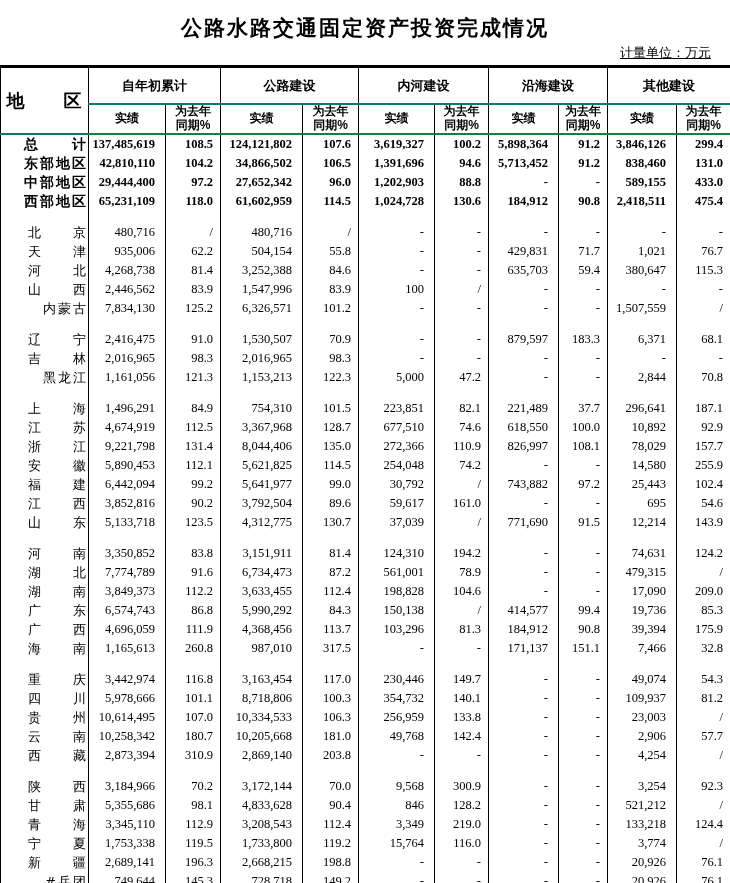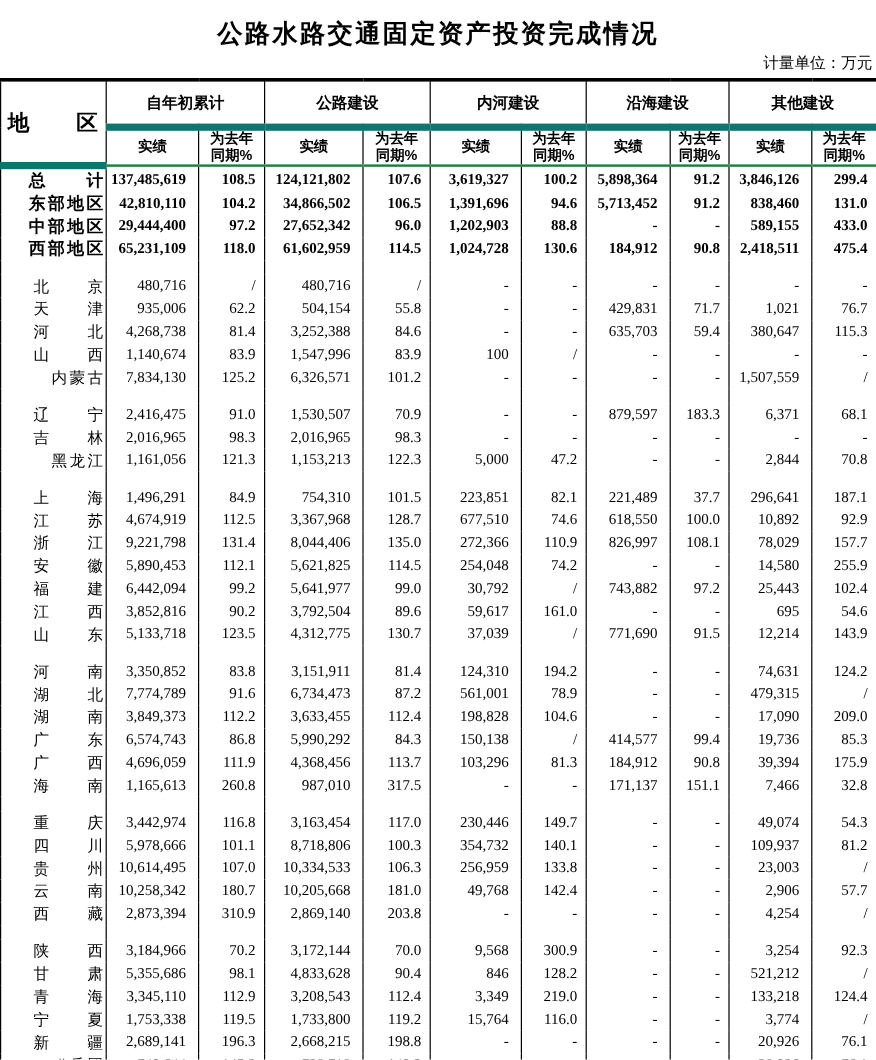--- a/index.html
+++ b/index.html
@@ -1,28 +1,28 @@
 <!DOCTYPE html>
 <html><head>
 <meta charset="utf-8">
 <style>
   html,body{margin:0;padding:0;background:#ffffff;}
   body{width:730px;height:883px;overflow:hidden;
        font-family:"Liberation Sans","DejaVu Sans",sans-serif;color:#000;}
   .page{width:730px;}
   .title{margin:14px 0 2px 0;text-align:center;font-size:21px;font-weight:bold;
          letter-spacing:2px;font-family:"DejaVu Sans","Liberation Sans",sans-serif;}
-  .unit-note{text-align:right;font-size:13px;padding-right:3px;margin-bottom:3px;}
+  .unit-note{text-align:right;font-size:13px;padding-right:19px;margin-bottom:3px;text-decoration:underline;}
   table.report{width:730px;table-layout:fixed;border-collapse:collapse;
                border-top:3px solid #000;border-bottom:3px solid #000;
                border-left:1px solid #000;border-right:1px solid #000;}
   th,td{border-left:1px solid #000;border-right:1px solid #000;
         padding:0;overflow:hidden;white-space:nowrap;}
   thead th{font-weight:bold;text-align:center;font-size:13px;}
-  tr.h1 th{height:35px;border-bottom:6px solid #0f766e;}
+  tr.h1 th{height:35px;border-bottom:2px solid #0f766e;}
   th.region-head{border-bottom:2px solid #000;font-size:18px;letter-spacing:1px;}
   tr.h2 th{height:28px;border-bottom:2px solid #15803d;font-size:12px;
            line-height:1.15;white-space:pre-line;}
   tbody td{height:19px;font-size:12.5px;
            font-family:"Liberation Serif","DejaVu Serif",serif;}
   tbody tr.spacer td{height:12px;}
   td.region{font-family:"DejaVu Sans","Liberation Sans",sans-serif;
             font-size:13px;text-align:right;padding-left:12px;letter-spacing:2px;}
   td.perf{text-align:right;padding-right:10px;}
   td.pct{text-align:right;padding-right:7px;}
@@ -180,21 +180,21 @@
           <td class="pct">84.6</td>
           <td class="perf">-</td>
           <td class="pct">-</td>
           <td class="perf">635,703</td>
           <td class="pct">59.4</td>
           <td class="perf">380,647</td>
           <td class="pct">115.3</td>
         </tr>
         <tr class="data">
           <td class="region">山　　西</td>
-          <td class="perf">1,140,674</td>
+          <td class="perf">2,446,562</td>
           <td class="pct">83.9</td>
           <td class="perf">1,547,996</td>
           <td class="pct">83.9</td>
           <td class="perf">100</td>
           <td class="pct">/</td>
           <td class="perf">-</td>
           <td class="pct">-</td>
           <td class="perf">-</td>
           <td class="pct">-</td>
         </tr>

